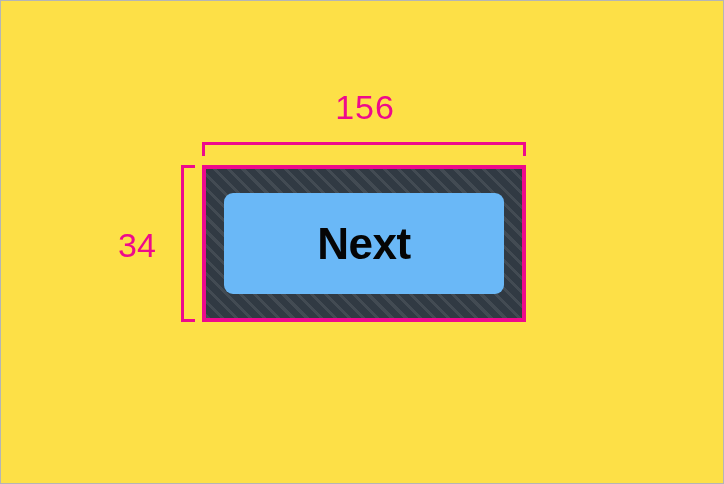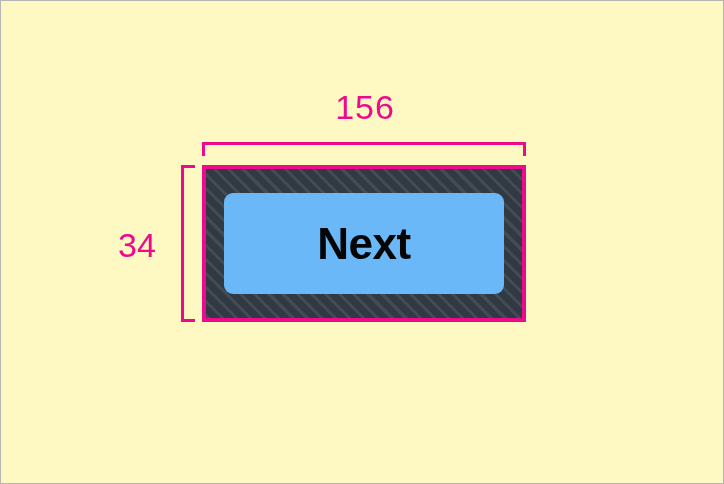--- a/index.html
+++ b/index.html
@@ -4,21 +4,21 @@
 <style>
   html, body {
     margin: 0;
     padding: 0;
     background: #000;
   }
   #root {
     position: relative;
     width: 724px;
     height: 484px;
-    background: #fef9c3;
+    background: #fde047;
     box-sizing: border-box;
     border: 1px solid #b5b5b5;
     overflow: hidden;
     font-family: "Liberation Sans", sans-serif;
   }
 
   
   .width-label {
     position: absolute;
     left: 0;

